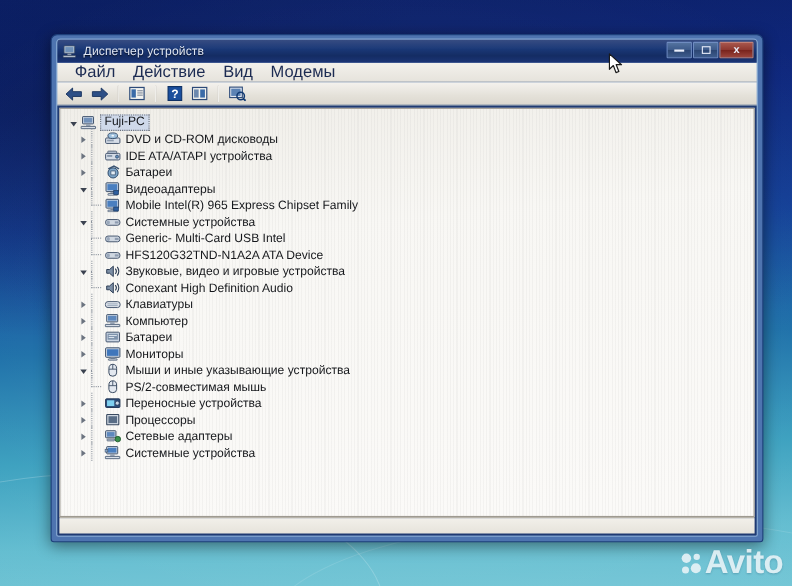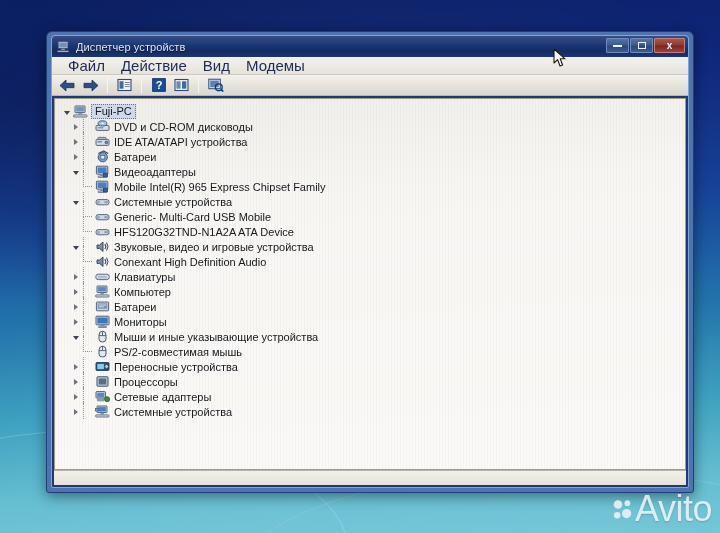--- a/index.html
+++ b/index.html
@@ -249,21 +249,21 @@
   
   #watermark {
     position: absolute;
     right: 8px; bottom: 6px;
     display: flex; align-items: center; gap: 3px;
     z-index: 50;
     opacity: 0.88;
   }
   #wm-dots { width: 19px; height: 22px; }
   #wm-text {
-    font-size: 36px; font-weight: normal;
+    font-size: 30px; font-weight: bold;
     color: #eaf4f8;
     letter-spacing: -0.5px;
     line-height: 1;
     text-shadow: 0 1px 2px rgba(0,40,70,0.25);
   }
 </style>
 </head>
 <body>
 
 <div id="desktop">
@@ -468,21 +468,21 @@
                 <div class="row">
                   <span class="indent" style="width:20px"></span>
                   <span class="elbow"></span>
                   <span class="dev-icon">
                     <svg width="15" height="13" viewBox="0 0 15 13">
                       <rect x="1" y="4.6" width="13" height="5.2" rx="2.2" fill="#cfd7e1" stroke="#4a5a72" stroke-width="0.9"></rect>
                       <ellipse cx="3.4" cy="7.2" rx="1.5" ry="1.8" fill="#9aa8bb"></ellipse>
                       <rect x="9.4" y="6.2" width="3.4" height="2" fill="#8e9cb0"></rect>
                     </svg>
                   </span>
-                  <span class="label">Generic- Multi-Card USB Mobile</span>
+                  <span class="label">Generic- Multi-Card USB Intel</span>
                 </div>
                 <div class="row">
                   <span class="indent" style="width:20px"></span>
                   <span class="elbow"></span>
                   <span class="dev-icon">
                     <svg width="15" height="13" viewBox="0 0 15 13">
                       <rect x="1" y="4.6" width="13" height="5.2" rx="2.2" fill="#cfd7e1" stroke="#4a5a72" stroke-width="0.9"></rect>
                       <ellipse cx="3.4" cy="7.2" rx="1.5" ry="1.8" fill="#9aa8bb"></ellipse>
                       <rect x="9.4" y="6.2" width="3.4" height="2" fill="#8e9cb0"></rect>
                     </svg>

